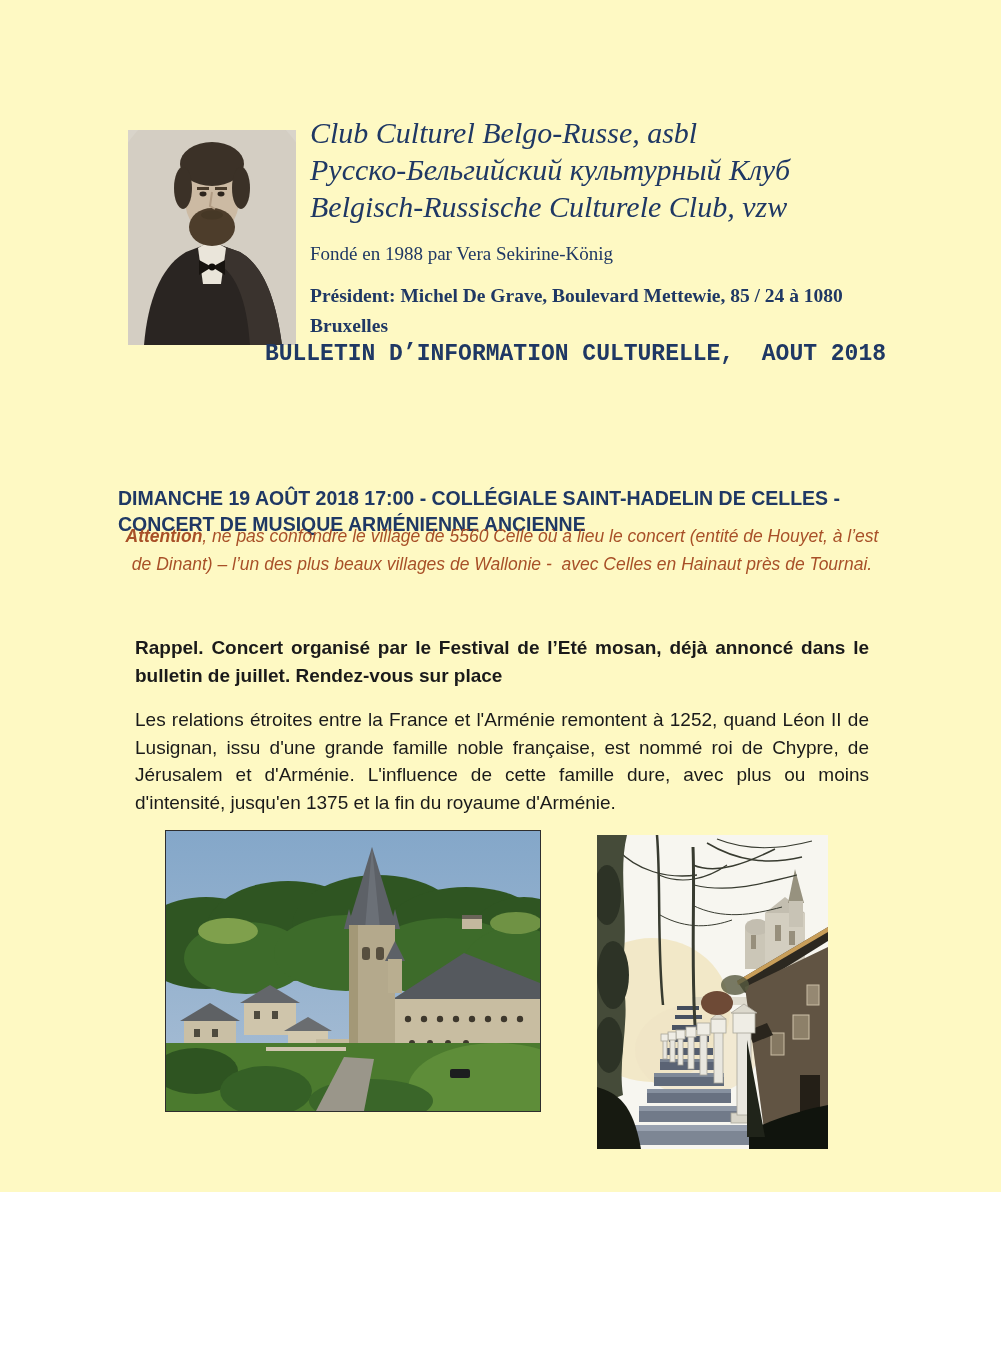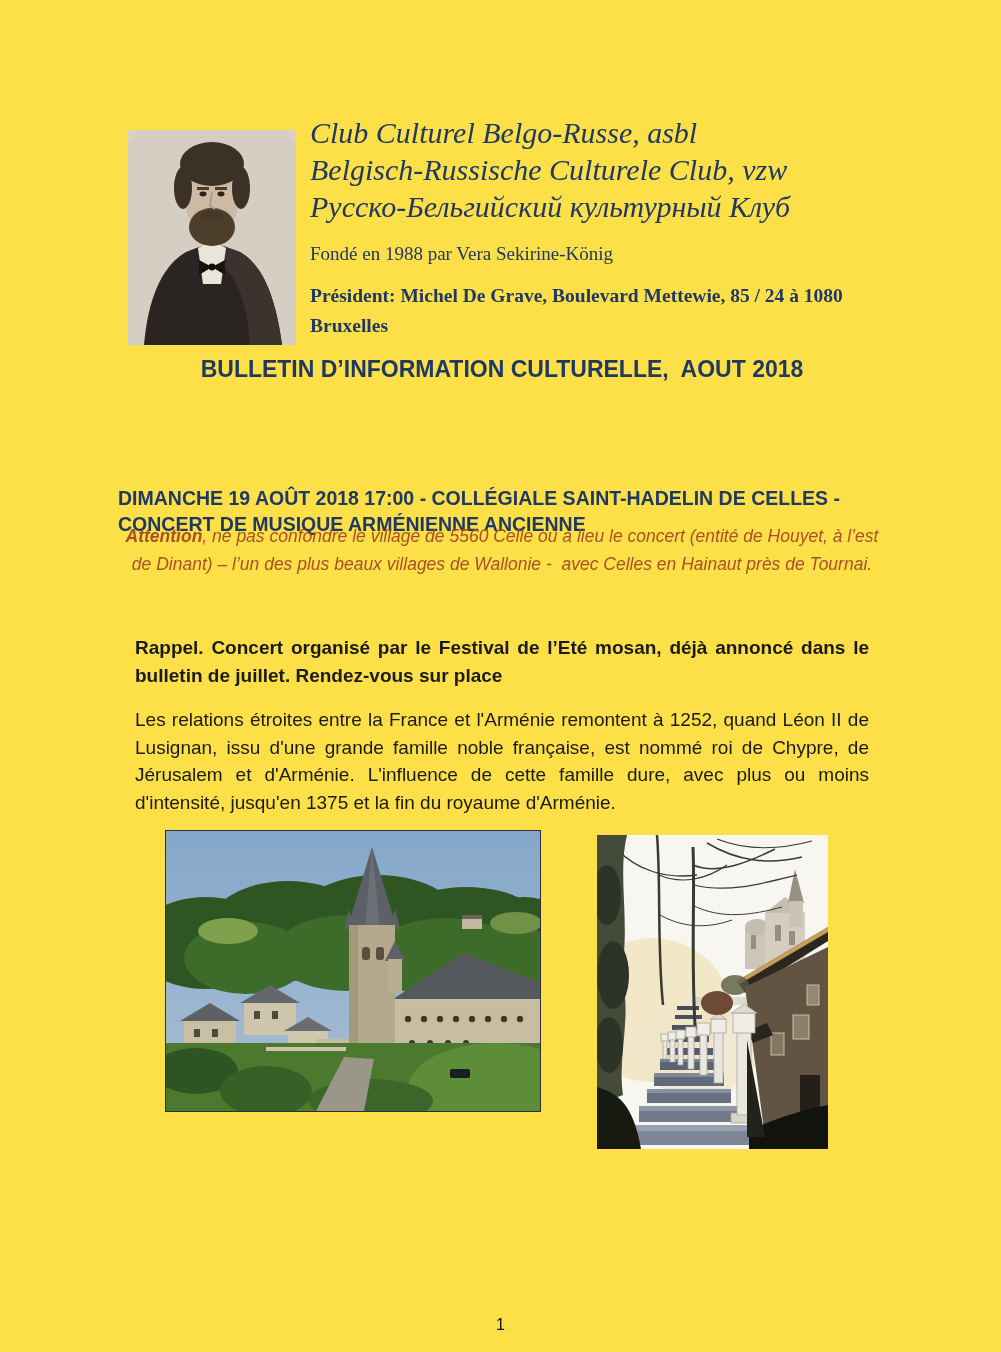--- a/index.html
+++ b/index.html
@@ -4,22 +4,22 @@
 <style>
   :root{
     --navy:#1f3864;
     --rust:#a85028;
     --ink:#1a1a1a;
   }
   html,body{margin:0;padding:0;background:#ffffff;}
   .page{
     position:relative;
     width:1001px;
-    height:1352px;
-    background:#fde047;
+    height:1192px;
+    background:#fef9c3;
     overflow:hidden;
     font-family:"Liberation Sans", sans-serif;
   }
   
   .portrait{
     position:absolute; left:128px; top:130px; width:168px; height:215px;
   }
   .portrait svg{display:block;width:100%;height:100%;}
   .masthead{
     position:absolute; left:310px; top:114px; width:585px;
@@ -40,23 +40,23 @@
   .president{
     font-family:"Liberation Serif", serif;
     font-size:19.5px;
     line-height:30px;
     margin-top:16px;
     width:585px;
     font-weight:bold;
   }
   
   .bulletin-title{
-    position:absolute; left:118px; top:356px; width:768px;
-    text-align:center;
-    font-family:Liberation Sans, sans-serif;
+    position:absolute; left:118px; top:341px; width:768px;
+    text-align:right;
+    font-family:Liberation Mono, monospace;
     font-weight:bold;
     font-size:23px;
     color:var(--navy);
     white-space:pre-wrap;
   }
   .event-heading{
     position:absolute; left:118px; top:475px; width:776px;
     font-weight:bold;
     font-size:19.5px;
     line-height:26px;
@@ -125,22 +125,22 @@
       <rect x="69" y="57" width="12" height="3" fill="#4a3c2c"></rect>
       <rect x="87" y="57" width="12" height="3" fill="#4a3c2c"></rect>
       <ellipse cx="75" cy="64" rx="3.5" ry="2.4" fill="#2c241d"></ellipse>
       <ellipse cx="93" cy="64" rx="3.5" ry="2.4" fill="#2c241d"></ellipse>
       <path d="M84,62 L82,76 L87,79" stroke="#b19c84" stroke-width="2" fill="none"></path>
     </svg>
   </div>
 
   <div class="masthead">
     <div class="club-line">Club Culturel Belgo-Russe, asbl</div>
+    <div class="club-line">Русско-Бельгийский культурный Клуб</div>
     <div class="club-line">Belgisch-Russische Culturele Club, vzw</div>
-    <div class="club-line">Русско-Бельгийский культурный Клуб</div>
     <div class="founded">Fondé en 1988 par Vera Sekirine-König</div>
     <div class="president">Président: Michel De Grave, Boulevard Mettewie, 85 / 24 à 1080 Bruxelles</div>
   </div>
 
   <div class="bulletin-title">BULLETIN D’INFORMATION CULTURELLE,  AOUT 2018</div>
 
   <div class="event-heading">DIMANCHE 19 AOÛT 2018 17:00 - COLLÉGIALE SAINT-HADELIN DE CELLES - CONCERT DE MUSIQUE ARMÉNIENNE ANCIENNE</div>
 
   <div class="attention"><span class="attention-lead">Attention</span><span>, ne pas confondre le village de 5560 Celle où a lieu le concert (entité de Houyet, à l’est de Dinant) – l’un des plus beaux villages de Wallonie -  avec Celles en Hainaut près de Tournai.</span></div>
 

